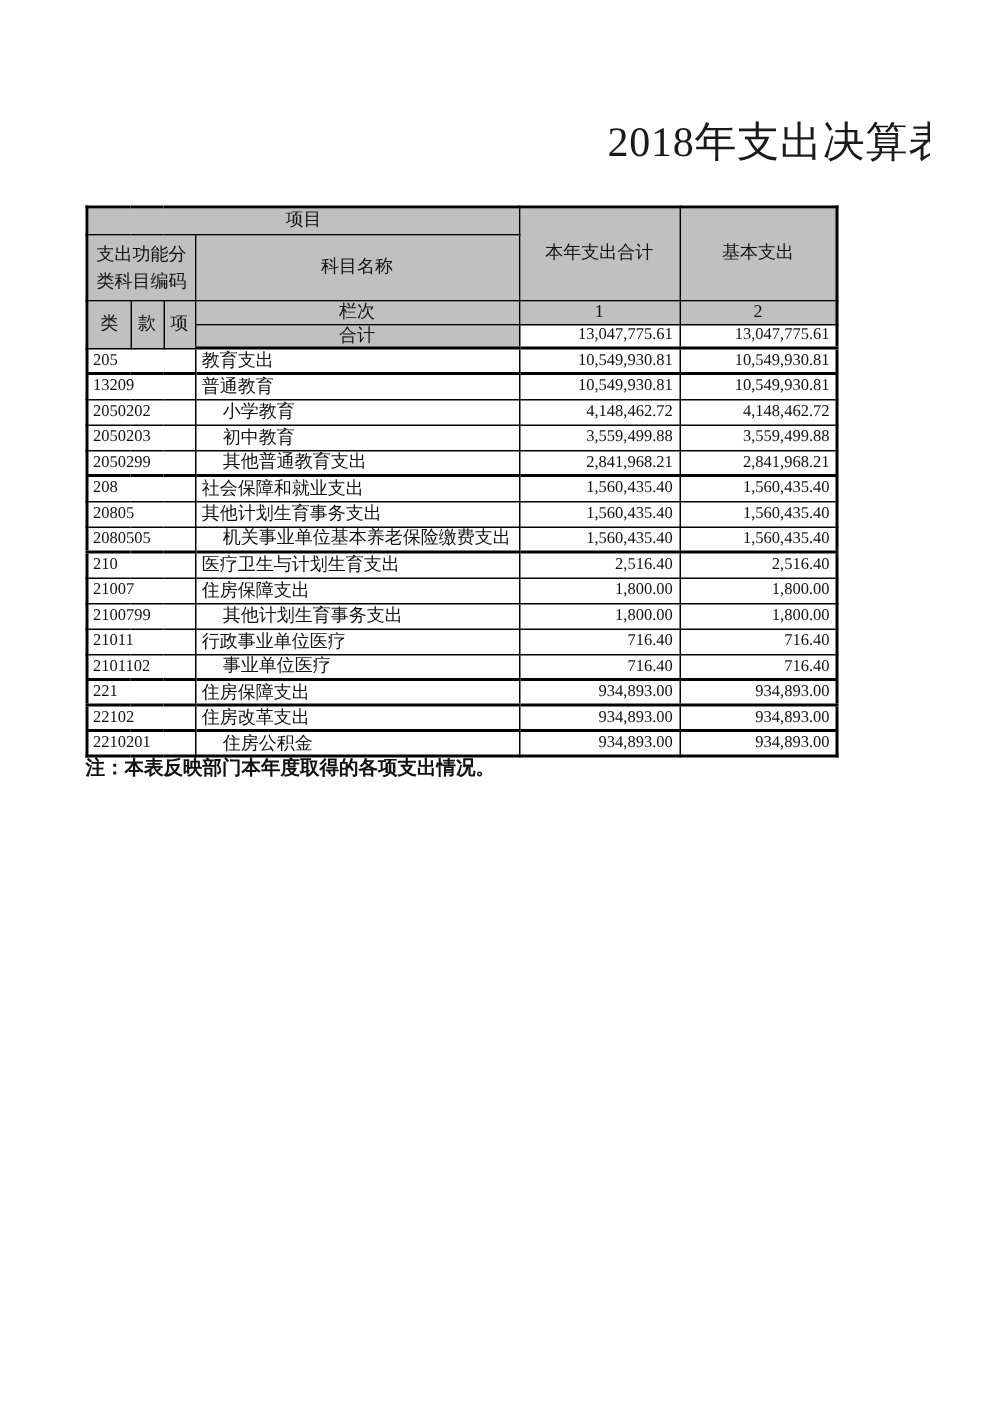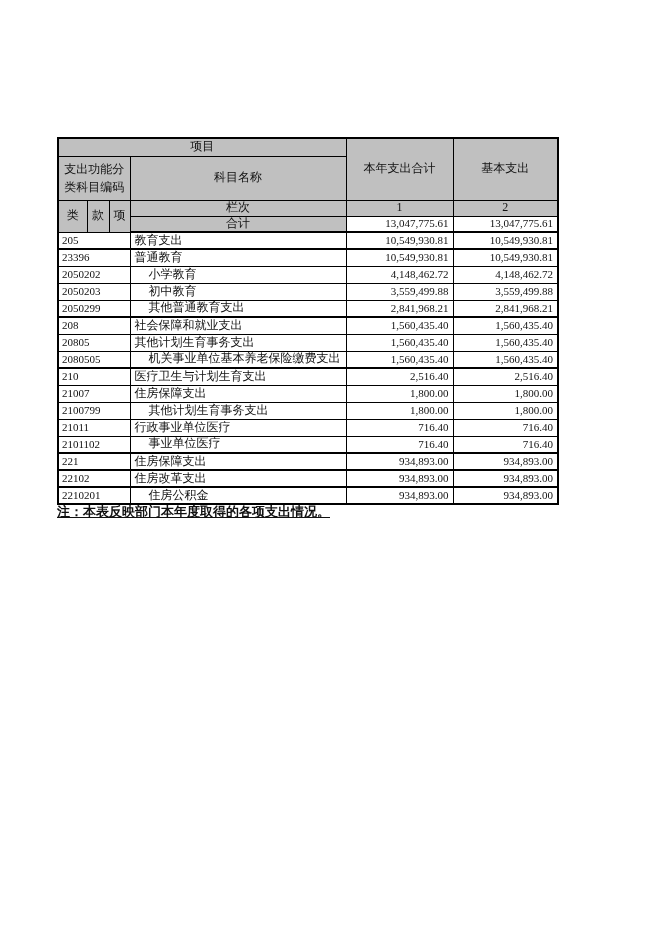--- a/index.html
+++ b/index.html
@@ -71,28 +71,28 @@
   #report tr.thick td { border-bottom-width: 2px; }
   
   #note {
     position: absolute;
     left: 57px;
     top: 503px;
     font-size: 13px;
     font-weight: 700;
     color: #111;
     white-space: nowrap;
-    text-decoration: underline;
   }
 </style>
 </head>
 <body>
 
 <div id="page">
 
+  <div id="title">2018年支出决算表</div>
 
 
   <table id="report">
     <colgroup>
       <col style="width:29px">
         <col style="width:22px">
         <col style="width:21px">
       <col style="width:216px">
         <col style="width:107px">
         <col style="width:105px">
@@ -125,21 +125,21 @@
         <td class="num">13,047,775.61</td>
       </tr>
 
       <tr class="data thick">
         <td class="code" colspan="3">205</td>
         <td class="name">教育支出</td>
         <td class="num">10,549,930.81</td>
         <td class="num">10,549,930.81</td>
       </tr>
       <tr class="data">
-        <td class="code" colspan="3">23396</td>
+        <td class="code" colspan="3">13209</td>
         <td class="name">普通教育</td>
         <td class="num">10,549,930.81</td>
         <td class="num">10,549,930.81</td>
       </tr>
       <tr class="data">
         <td class="code" colspan="3">2050202</td>
         <td class="name lv3">小学教育</td>
         <td class="num">4,148,462.72</td>
         <td class="num">4,148,462.72</td>
       </tr>

